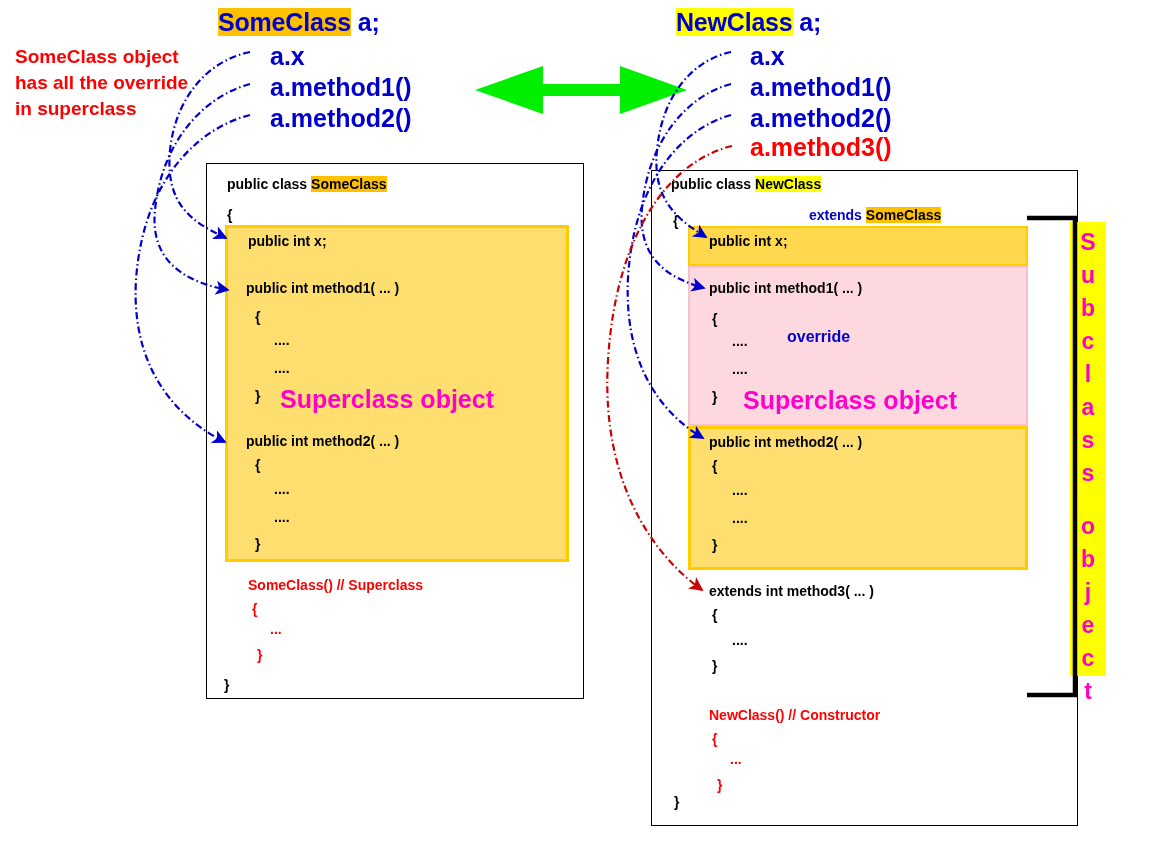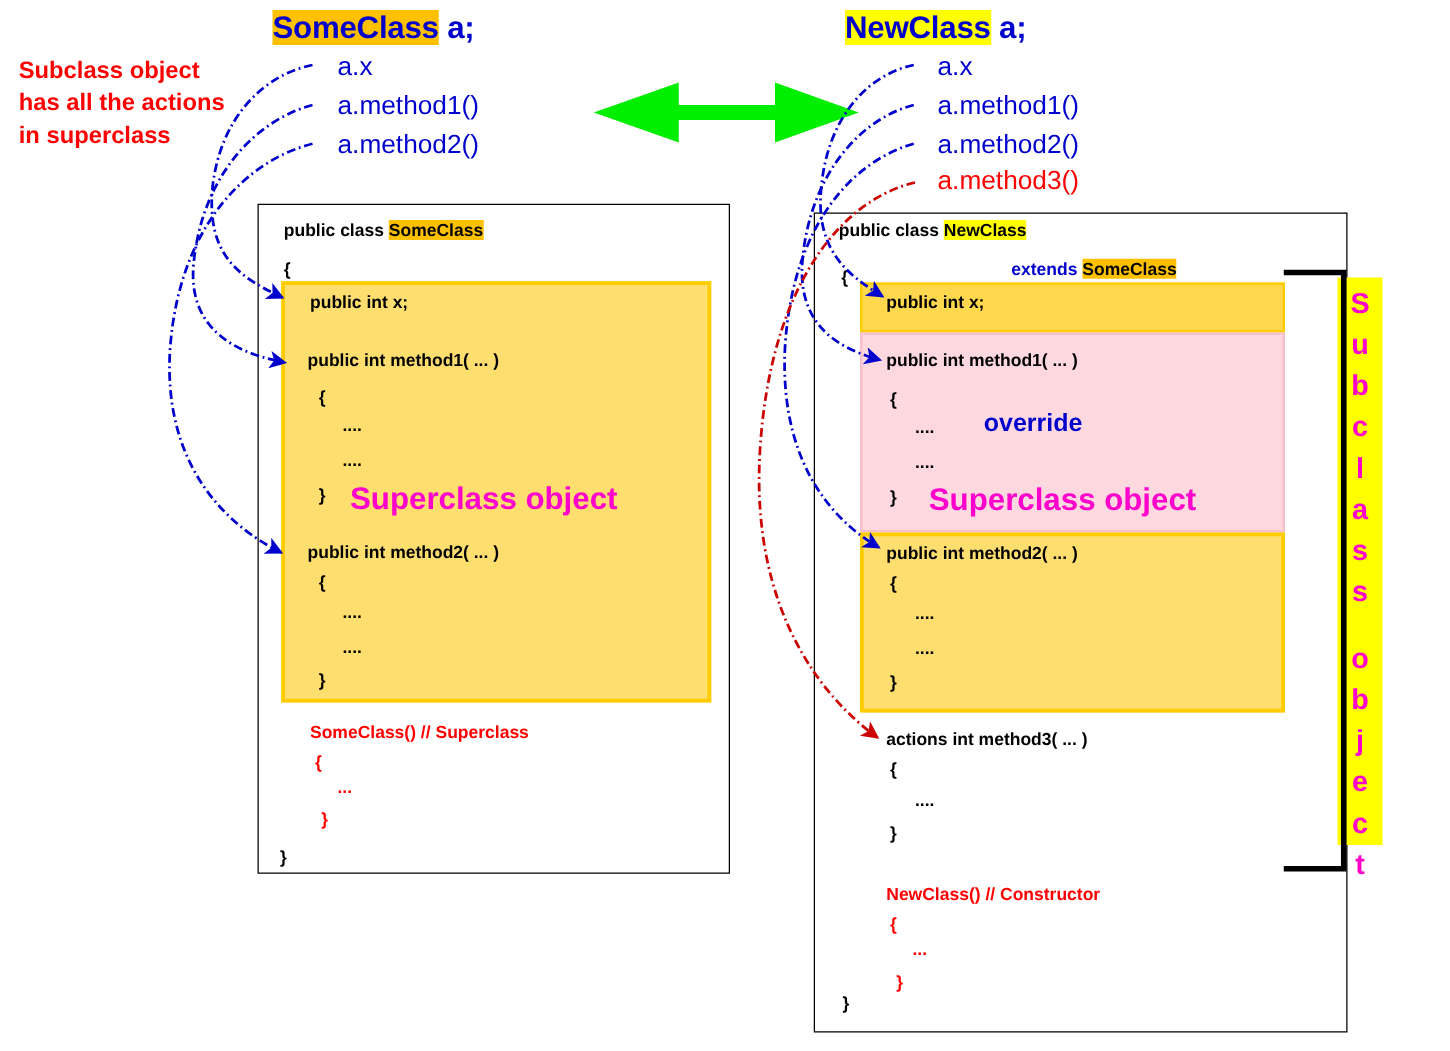--- a/index.html
+++ b/index.html
@@ -10,21 +10,21 @@
 
   
   .t-blue{color:#0000CC;font-weight:bold;}
   .t-red{color:#FF0000;font-weight:bold;}
   .t-black{color:#000000;font-weight:bold;}
   .t-magenta{color:#FF00CC;font-weight:bold;}
   .hl-gold{background:#FFC000;}
   .hl-yellow{background:#FFFF00;}
 
   .title{font-size:25px;font-weight:bold;letter-spacing:-0.2px;}
-  .call{font-size:21px;font-weight:normal;}
+  .call{font-size:25px;font-weight:bold;}
   .note{font-size:19px;font-weight:bold;color:#FF0000;line-height:25px;}
 
   
   .classbox{border:1.5px solid #000;background:#fff;box-sizing:border-box;}
 
   .code{font-size:14px;font-weight:bold;line-height:1.0;}
 
   .blk-yellow{background:#FFDE70;border:3px solid #FFCC00;box-sizing:border-box;}
   .blk-gold{background:#FFD84D;border:2px solid #FFCC00;box-sizing:border-box;}
   .blk-pink{background:#FDD8DF;border:2px solid #F6C0CC;box-sizing:border-box;}
@@ -36,22 +36,22 @@
   svg.overlay{position:absolute;left:0;top:0;width:1160px;height:841px;
               pointer-events:none;}
 </style>
 </head>
 <body>
 
 <div class="abs title nw" style="left:206px;top:8px;">
   <span class="t-blue hl-gold">SomeClass</span><span class="t-blue"> a;</span>
 </div>
 
-<div class="abs note nw" style="left:3px;top:44px;">Subclass object</div>
-<div class="abs note nw" style="left:3px;top:70px;">has all the actions</div>
+<div class="abs note nw" style="left:3px;top:44px;">SomeClass object</div>
+<div class="abs note nw" style="left:3px;top:70px;">has all the override</div>
 <div class="abs note nw" style="left:3px;top:96px;">in superclass</div>
 
 <div class="abs call t-blue nw" style="left:258px;top:42px;">a.x</div>
 <div class="abs call t-blue nw" style="left:258px;top:73px;">a.method1()</div>
 <div class="abs call t-blue nw" style="left:258px;top:104px;">a.method2()</div>
 
 <div class="abs classbox" style="left:206px;top:163px;width:378px;height:536px;"></div>
 
 <div class="abs blk-yellow" style="left:225px;top:225px;width:344px;height:337px;"></div>
 
@@ -101,32 +101,32 @@
 </div>
 <div class="abs code nw" style="left:797px;top:208px;">
   <span class="t-blue">extends</span><span class="t-black"> </span><span class="t-black hl-gold">SomeClass</span>
 </div>
 <div class="abs code nw t-black" style="left:661px;top:214px;">{</div>
 
 <div class="abs code nw t-black" style="left:697px;top:234px;">public  int x;</div>
 <div class="abs code nw t-black" style="left:697px;top:281px;">public int method1( ... )</div>
 <div class="abs code nw t-black" style="left:700px;top:312px;">{</div>
 <div class="abs code nw t-black" style="left:720px;top:334px;">....</div>
-<div class="abs nw t-blue" style="left:775px;top:328px;font-size:20px;font-weight:bold;">override</div>
+<div class="abs nw t-blue" style="left:775px;top:328px;font-size:16px;font-weight:bold;">override</div>
 <div class="abs code nw t-black" style="left:720px;top:362px;">....</div>
 <div class="abs code nw t-black" style="left:700px;top:390px;">}</div>
 <div class="abs nw t-magenta" style="left:731px;top:386px;font-size:25px;">Superclass object</div>
 
 <div class="abs code nw t-black" style="left:697px;top:435px;">public int method2( ... )</div>
 <div class="abs code nw t-black" style="left:700px;top:459px;">{</div>
 <div class="abs code nw t-black" style="left:720px;top:483px;">....</div>
 <div class="abs code nw t-black" style="left:720px;top:511px;">....</div>
 <div class="abs code nw t-black" style="left:700px;top:538px;">}</div>
 
-<div class="abs code nw t-black" style="left:697px;top:584px;">actions int method3( ... )</div>
+<div class="abs code nw t-black" style="left:697px;top:584px;">extends int method3( ... )</div>
 <div class="abs code nw t-black" style="left:700px;top:608px;">{</div>
 <div class="abs code nw t-black" style="left:720px;top:633px;">....</div>
 <div class="abs code nw t-black" style="left:700px;top:659px;">}</div>
 
 <div class="abs code nw t-red" style="left:697px;top:708px;">NewClass() // Constructor</div>
 <div class="abs code nw t-red" style="left:700px;top:732px;">{</div>
 <div class="abs code nw t-red" style="left:718px;top:752px;">...</div>
 <div class="abs code nw t-red" style="left:705px;top:778px;">}</div>
 <div class="abs code nw t-black" style="left:662px;top:795px;">}</div>
 

